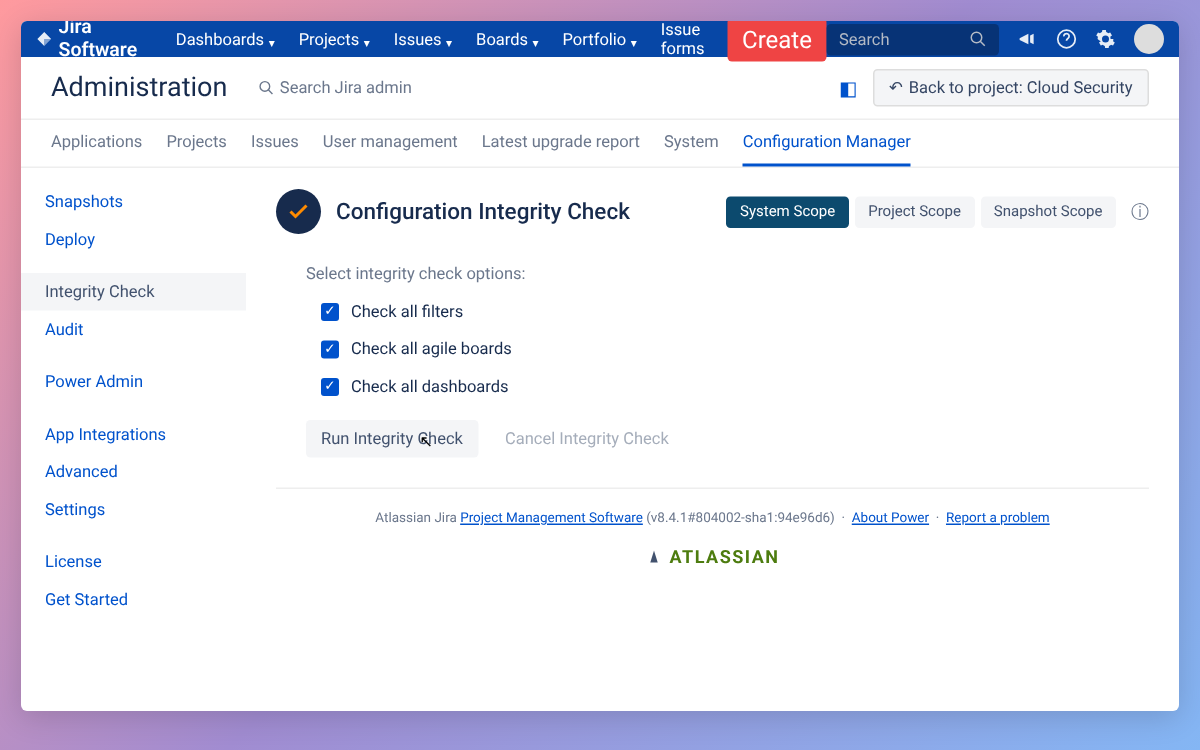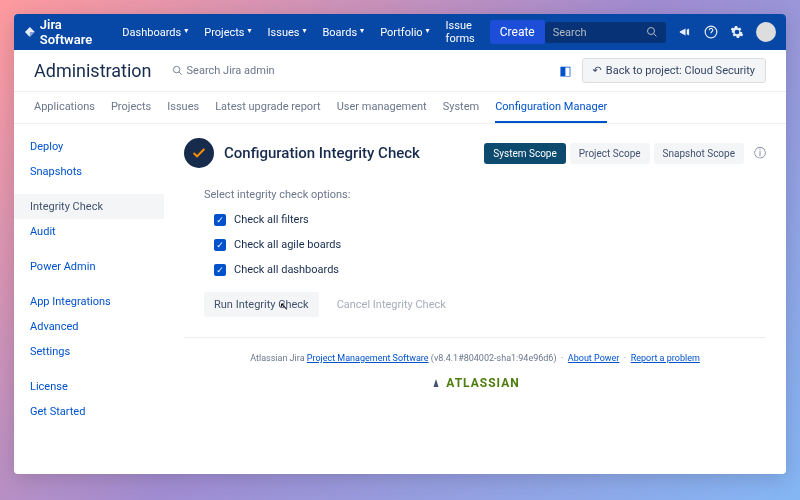--- a/index.html
+++ b/index.html
@@ -1,24 +1,24 @@
 <!DOCTYPE html>
 <html><head>
 <meta charset="utf-8">
 <style>
 *{margin:0;padding:0;box-sizing:border-box;font-family:-apple-system,BlinkMacSystemFont,"Segoe UI",Roboto,sans-serif}
 body{background:linear-gradient(135deg,#ff9a9e 0%,#a18cd1 50%,#84b6f4 100%);width:800px;height:500px;overflow:hidden;padding:14px 14px 0 14px}
 .app{background:#fff;border-radius:4px;box-shadow:0 4px 20px rgba(0,0,0,0.15);overflow:hidden;height:460px;display:flex;flex-direction:column}
-.topbar{background:#0747a6;color:#fff;height:36px;display:flex;align-items:center;padding:0 10px;font-size:11px}
+.topbar{background:#0747a6;color:#fff;height:24px;display:flex;align-items:center;padding:0 10px;font-size:11px}
 .logo{display:flex;align-items:center;font-weight:600;font-size:13px;margin-right:10px}
 .logo svg{margin-right:4px}
 .nav-items{display:flex;align-items:center;gap:2px}
-.nav-item{padding:4px 7px;cursor:pointer;display:flex;align-items:flex-start;gap:3px;border-radius:3px}
+.nav-item{padding:4px 7px;cursor:pointer;display:flex;align-items:flex-end;gap:3px;border-radius:3px}
 .chev{font-size:8px}
-.create-btn{background:#1d4ed8;padding:5px 10px;border-radius:3px;margin-left:6px;cursor:pointer;font-size:12px}
+.create-btn{background:#ef4444;padding:5px 10px;border-radius:3px;margin-left:6px;cursor:pointer;font-size:16px}
 .spacer{flex:1}
 .search-box{background:rgba(9,30,66,0.48);border-radius:3px;padding:4px 8px;display:flex;align-items:center;width:140px;color:#b3bac5;font-size:11px}
 .search-box span{flex:1}
 .top-icons{display:flex;gap:12px;margin-left:12px;align-items:center}
 .top-icon{cursor:pointer;opacity:0.9}
 .avatar{width:20px;height:20px;border-radius:50%;background:#ddd;cursor:pointer}
 .admin-bar{display:flex;align-items:center;padding:8px 20px;border-bottom:1px solid #eee}
 .admin-title{font-size:18px;color:#172b4d;margin-right:20px}
 .admin-search{color:#6b778c;font-size:11px;display:flex;align-items:center;gap:4px}
 .admin-right{margin-left:auto;display:flex;align-items:center;gap:10px}
@@ -129,30 +129,30 @@
         <span>↶</span>
         <span>Back to project: Cloud Security</span>
       </div>
     </div>
   </div>
 
   <div class="tabs">
     <div class="tab">Applications</div>
     <div class="tab">Projects</div>
     <div class="tab">Issues</div>
+    <div class="tab">User management</div>
     <div class="tab">Latest upgrade report</div>
-    <div class="tab">User management</div>
     <div class="tab">System</div>
     <div class="tab active">Configuration Manager</div>
   </div>
 
   <div class="body">
     <div class="sidebar">
+      <div class="side-item">Snapshots</div>
       <div class="side-item">Deploy</div>
-      <div class="side-item">Snapshots</div>
       <div class="side-sep"></div>
       <div class="side-item active">Integrity Check</div>
       <div class="side-item">Audit</div>
       <div class="side-sep"></div>
       <div class="side-item">Power Admin</div>
       <div class="side-sep"></div>
       <div class="side-item">App Integrations</div>
       <div class="side-item">Advanced</div>
       <div class="side-item">Settings</div>
       <div class="side-sep"></div>

